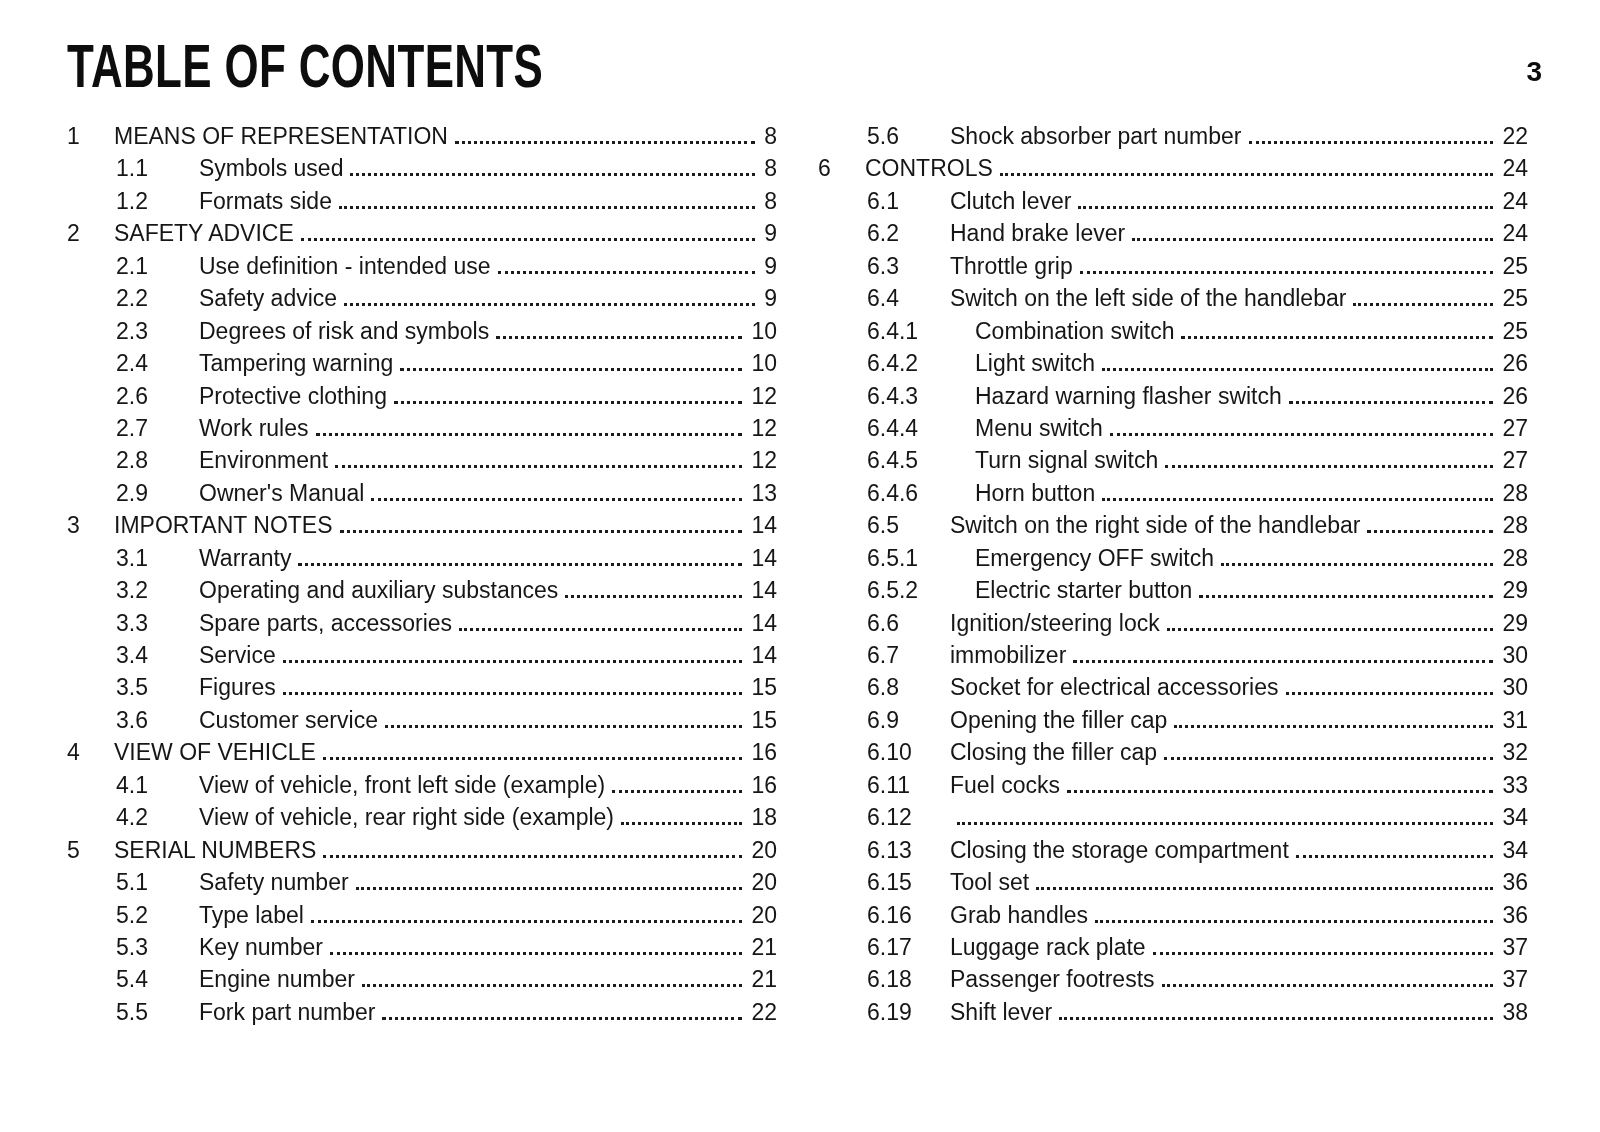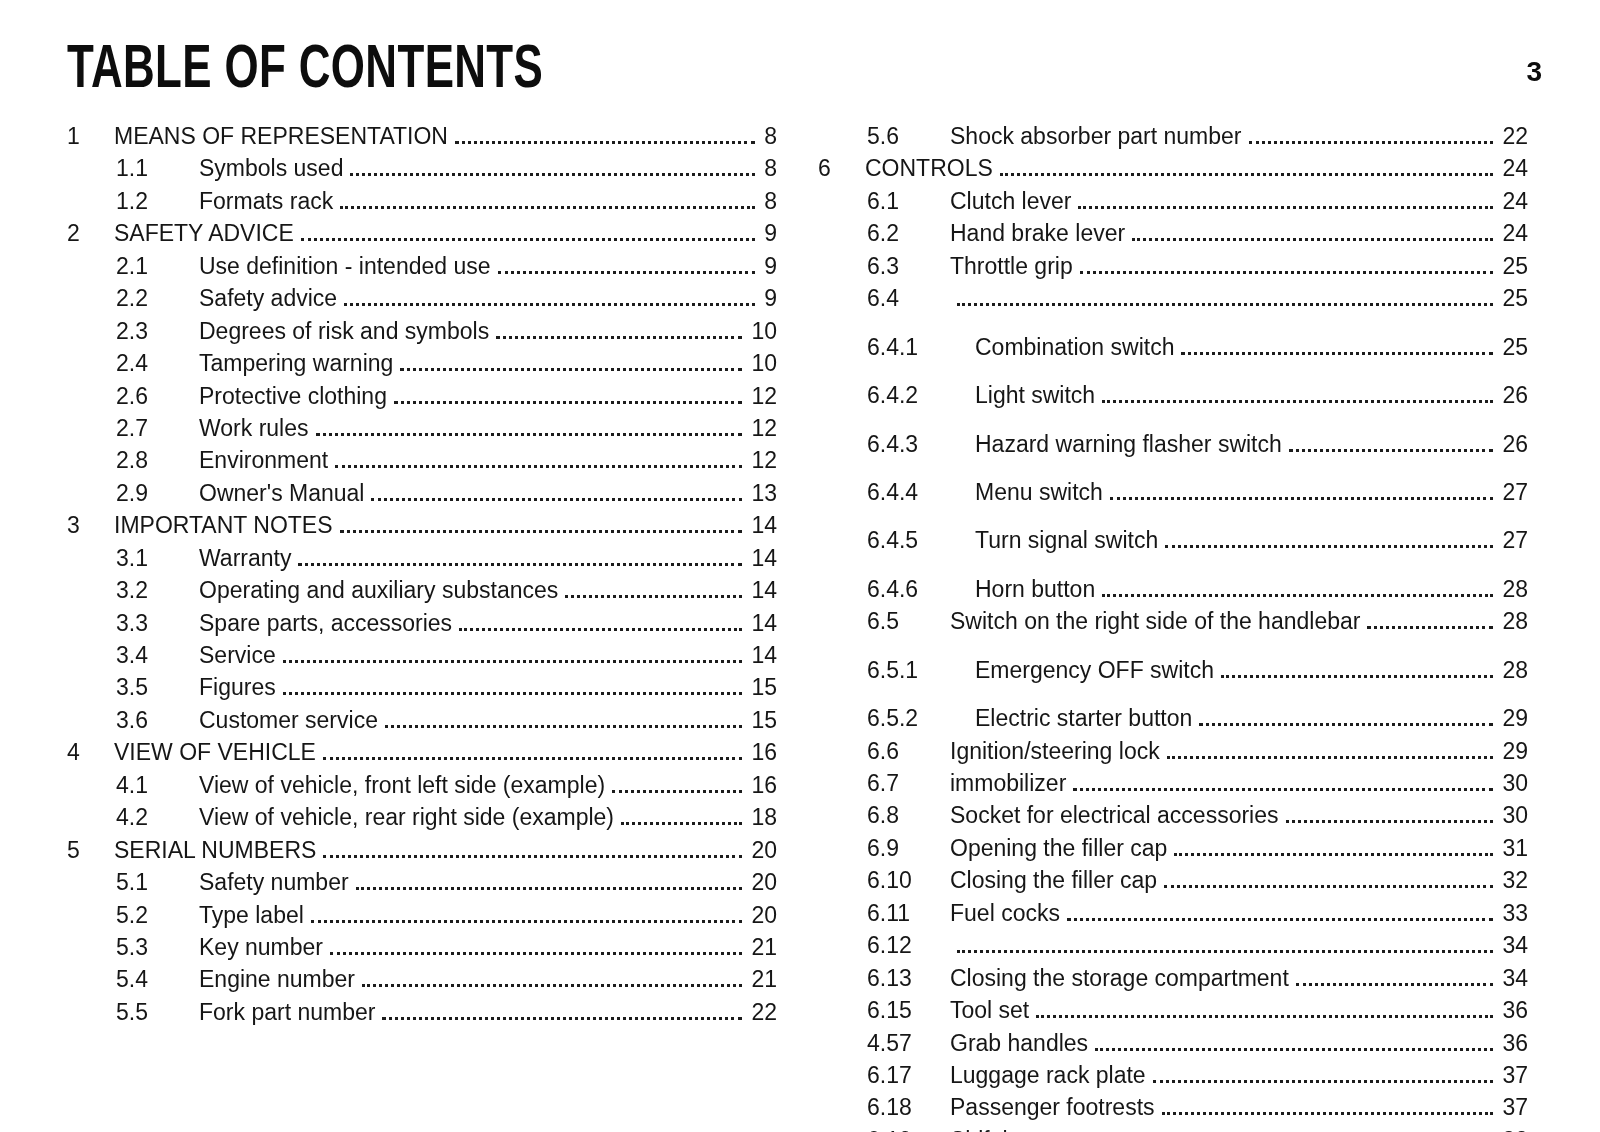--- a/index.html
+++ b/index.html
@@ -52,21 +52,21 @@
     align-items: baseline;
     height: 32.45px;
     line-height: 32.45px;
     font-size: 23px;
     white-space: nowrap;
   }
   .row .num   { flex: 0 0 auto; }
   .lvl1 .num  { width: 47px; }
   .lvl2       { padding-left: 49px; }
   .lvl2 .num  { width: 83px; }
-  .lvl3       { padding-left: 49px; margin-top: 16px; }
+  .lvl3       { padding-left: 49px; }
   .lvl3 .num  { width: 108px; }
   .row .label { flex: 0 0 auto; }
   .leader {
     flex: 1 1 auto;
     height: 3px;
     border-bottom: 3px dotted #1c1c1c;
     margin: 0 9px 0 7px;
     min-width: 12px;
   }
   .row .pg {
@@ -90,21 +90,21 @@
     <span class="pg">8</span>
   </div>
       <div class="row lvl2">
     <span class="num">1.1</span>
     <span class="label">Symbols used</span>
     <span class="leader"></span>
     <span class="pg">8</span>
   </div>
       <div class="row lvl2">
     <span class="num">1.2</span>
-    <span class="label">Formats rack</span>
+    <span class="label">Formats side</span>
     <span class="leader"></span>
     <span class="pg">8</span>
   </div>
       <div class="row lvl1">
     <span class="num">2</span>
     <span class="label">SAFETY ADVICE</span>
     <span class="leader"></span>
     <span class="pg">9</span>
   </div>
       <div class="row lvl2">
@@ -278,20 +278,21 @@
     <span class="pg">24</span>
   </div>
       <div class="row lvl2">
     <span class="num">6.3</span>
     <span class="label">Throttle grip</span>
     <span class="leader"></span>
     <span class="pg">25</span>
   </div>
       <div class="row lvl2">
     <span class="num">6.4</span>
+    <span class="label">Switch on the left side of the handlebar</span>
     <span class="leader"></span>
     <span class="pg">25</span>
   </div>
       <div class="row lvl3">
     <span class="num">6.4.1</span>
     <span class="label">Combination switch</span>
     <span class="leader"></span>
     <span class="pg">25</span>
   </div>
       <div class="row lvl3">
@@ -389,21 +390,21 @@
     <span class="leader"></span>
     <span class="pg">34</span>
   </div>
       <div class="row lvl2">
     <span class="num">6.15</span>
     <span class="label">Tool set</span>
     <span class="leader"></span>
     <span class="pg">36</span>
   </div>
       <div class="row lvl2">
-    <span class="num">4.57</span>
+    <span class="num">6.16</span>
     <span class="label">Grab handles</span>
     <span class="leader"></span>
     <span class="pg">36</span>
   </div>
       <div class="row lvl2">
     <span class="num">6.17</span>
     <span class="label">Luggage rack plate</span>
     <span class="leader"></span>
     <span class="pg">37</span>
   </div>

